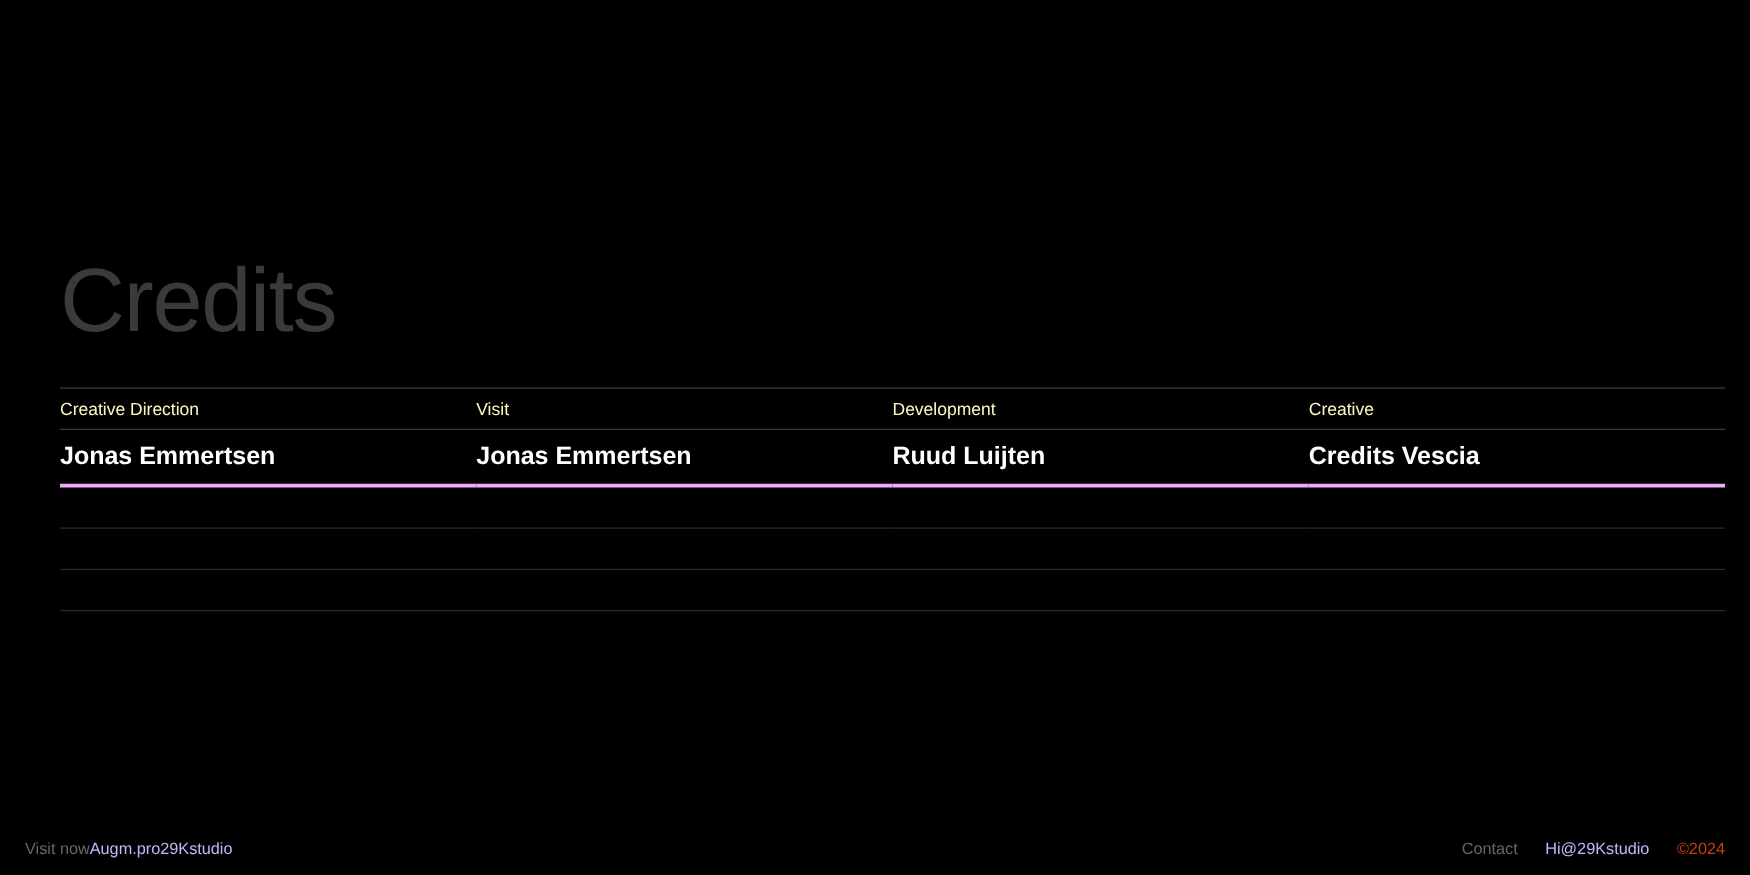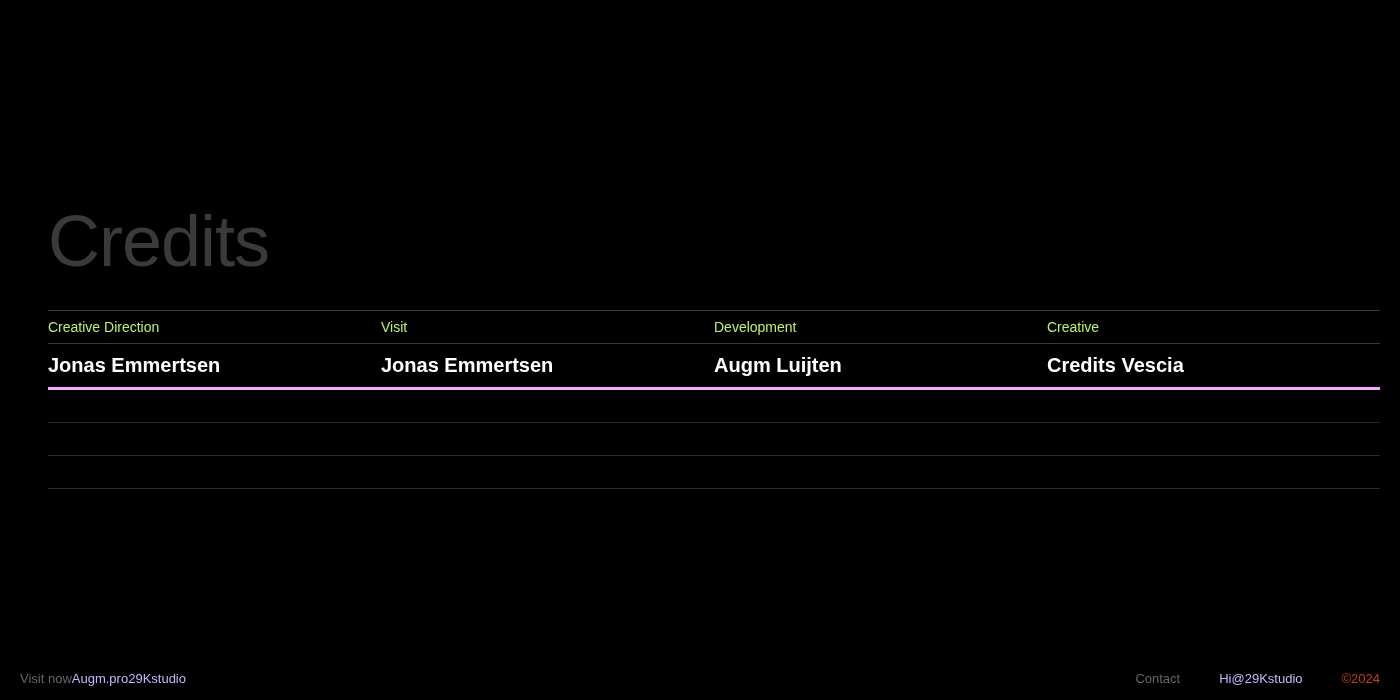--- a/index.html
+++ b/index.html
@@ -43,21 +43,21 @@
     .credits-table {
       width: 100%;
       border-collapse: collapse;
     }
 
     .credits-table .header-row td {
       border-top: 1px solid #3a3a3a;
       border-bottom: 1px solid #3a3a3a;
       padding: 8px 0;
       font-size: 14px;
-      color: #bef264;
+      color: #fef9c3;
       font-weight: 400;
     }
 
     .credits-table .name-row td {
       border-bottom: 3px solid #f0abfc;
       padding: 10px 0;
       font-size: 20px;
       color: #ffffff;
       font-weight: 600;
     }
@@ -102,21 +102,21 @@
 
     .footer-left {
       display: flex;
       align-items: center;
       justify-content: flex-end;
     }
 
     .footer-right {
       display: flex;
       align-items: center;
-      gap: 39px;
+      gap: 22px;
       margin-left: auto;
     }
   </style>
 </head>
 <body>
 
 <div class="page-wrapper">
   <div class="main-content">
     <h1 class="credits-title">Credits</h1>
 
@@ -124,21 +124,21 @@
       <tbody>
         <tr class="header-row">
           <td>Creative Direction</td>
           <td>Visit</td>
           <td>Development</td>
           <td>Creative</td>
         </tr>
         <tr class="name-row">
           <td>Jonas Emmertsen</td>
           <td>Jonas Emmertsen</td>
-          <td>Augm Luijten</td>
+          <td>Ruud Luijten</td>
           <td>Credits Vescia</td>
         </tr>
         <tr class="empty-row">
           <td></td>
             <td></td>
             <td></td>
             <td></td>
         </tr>
         <tr class="empty-row">
           <td></td>

